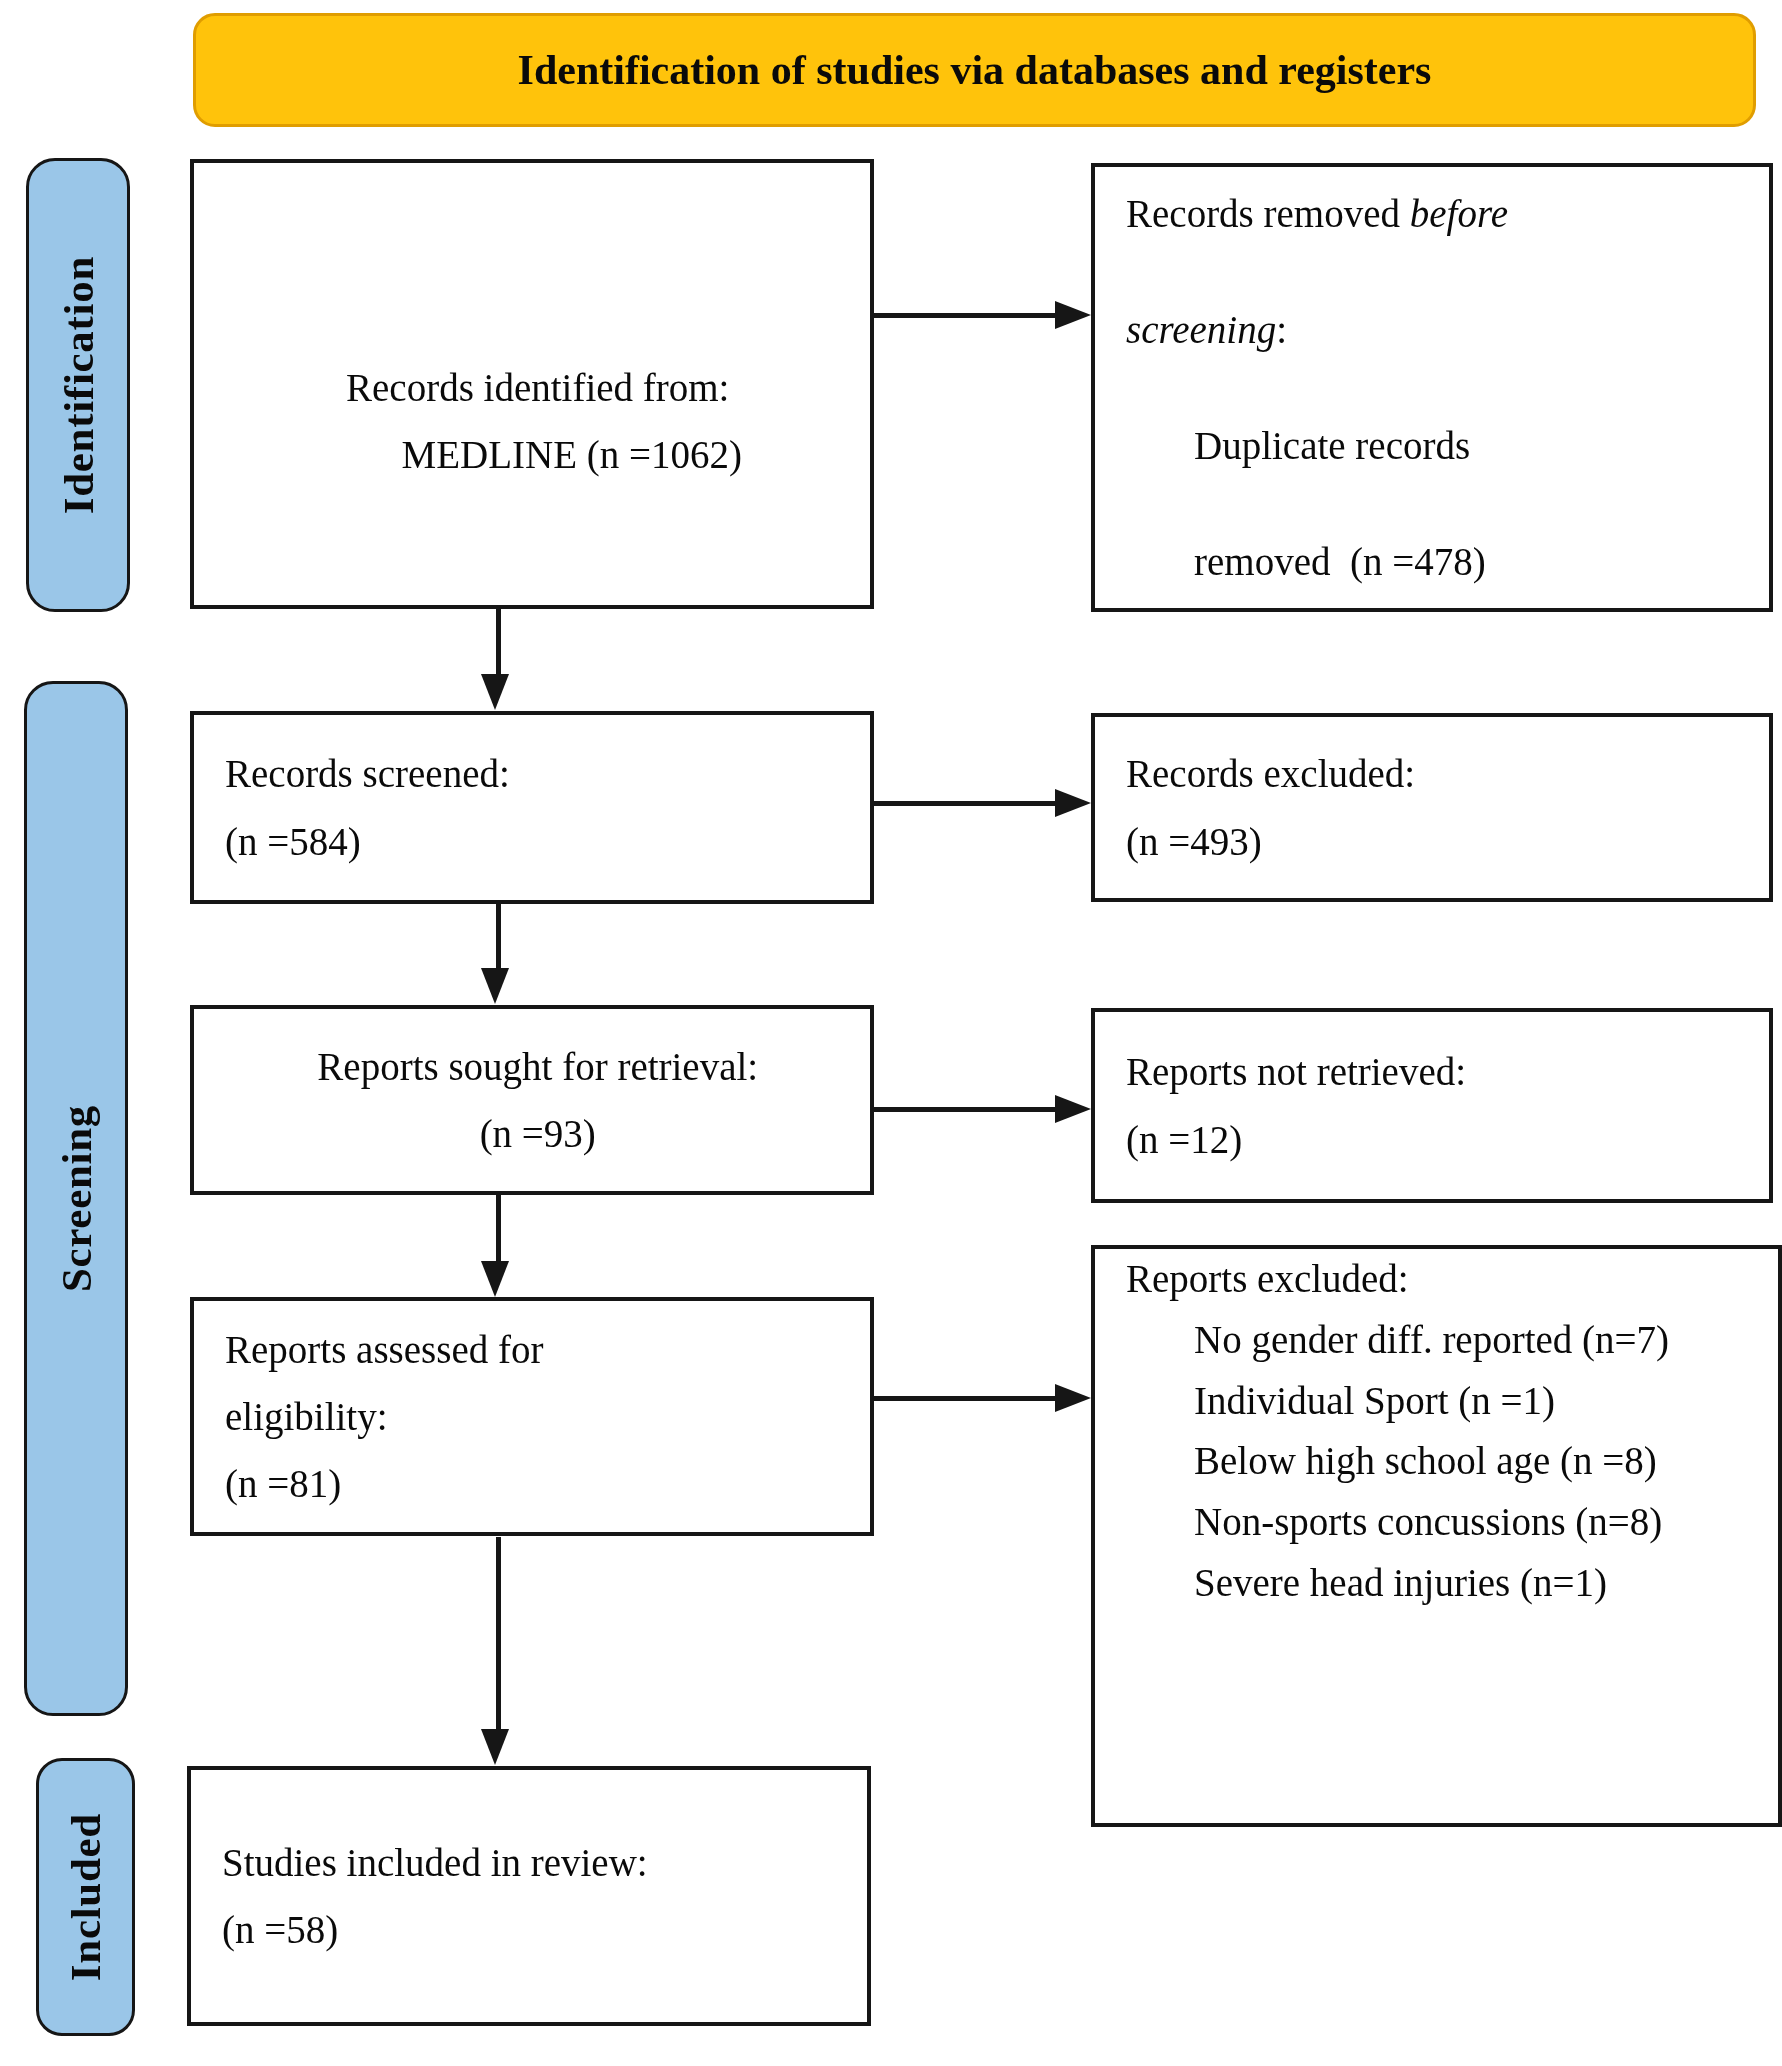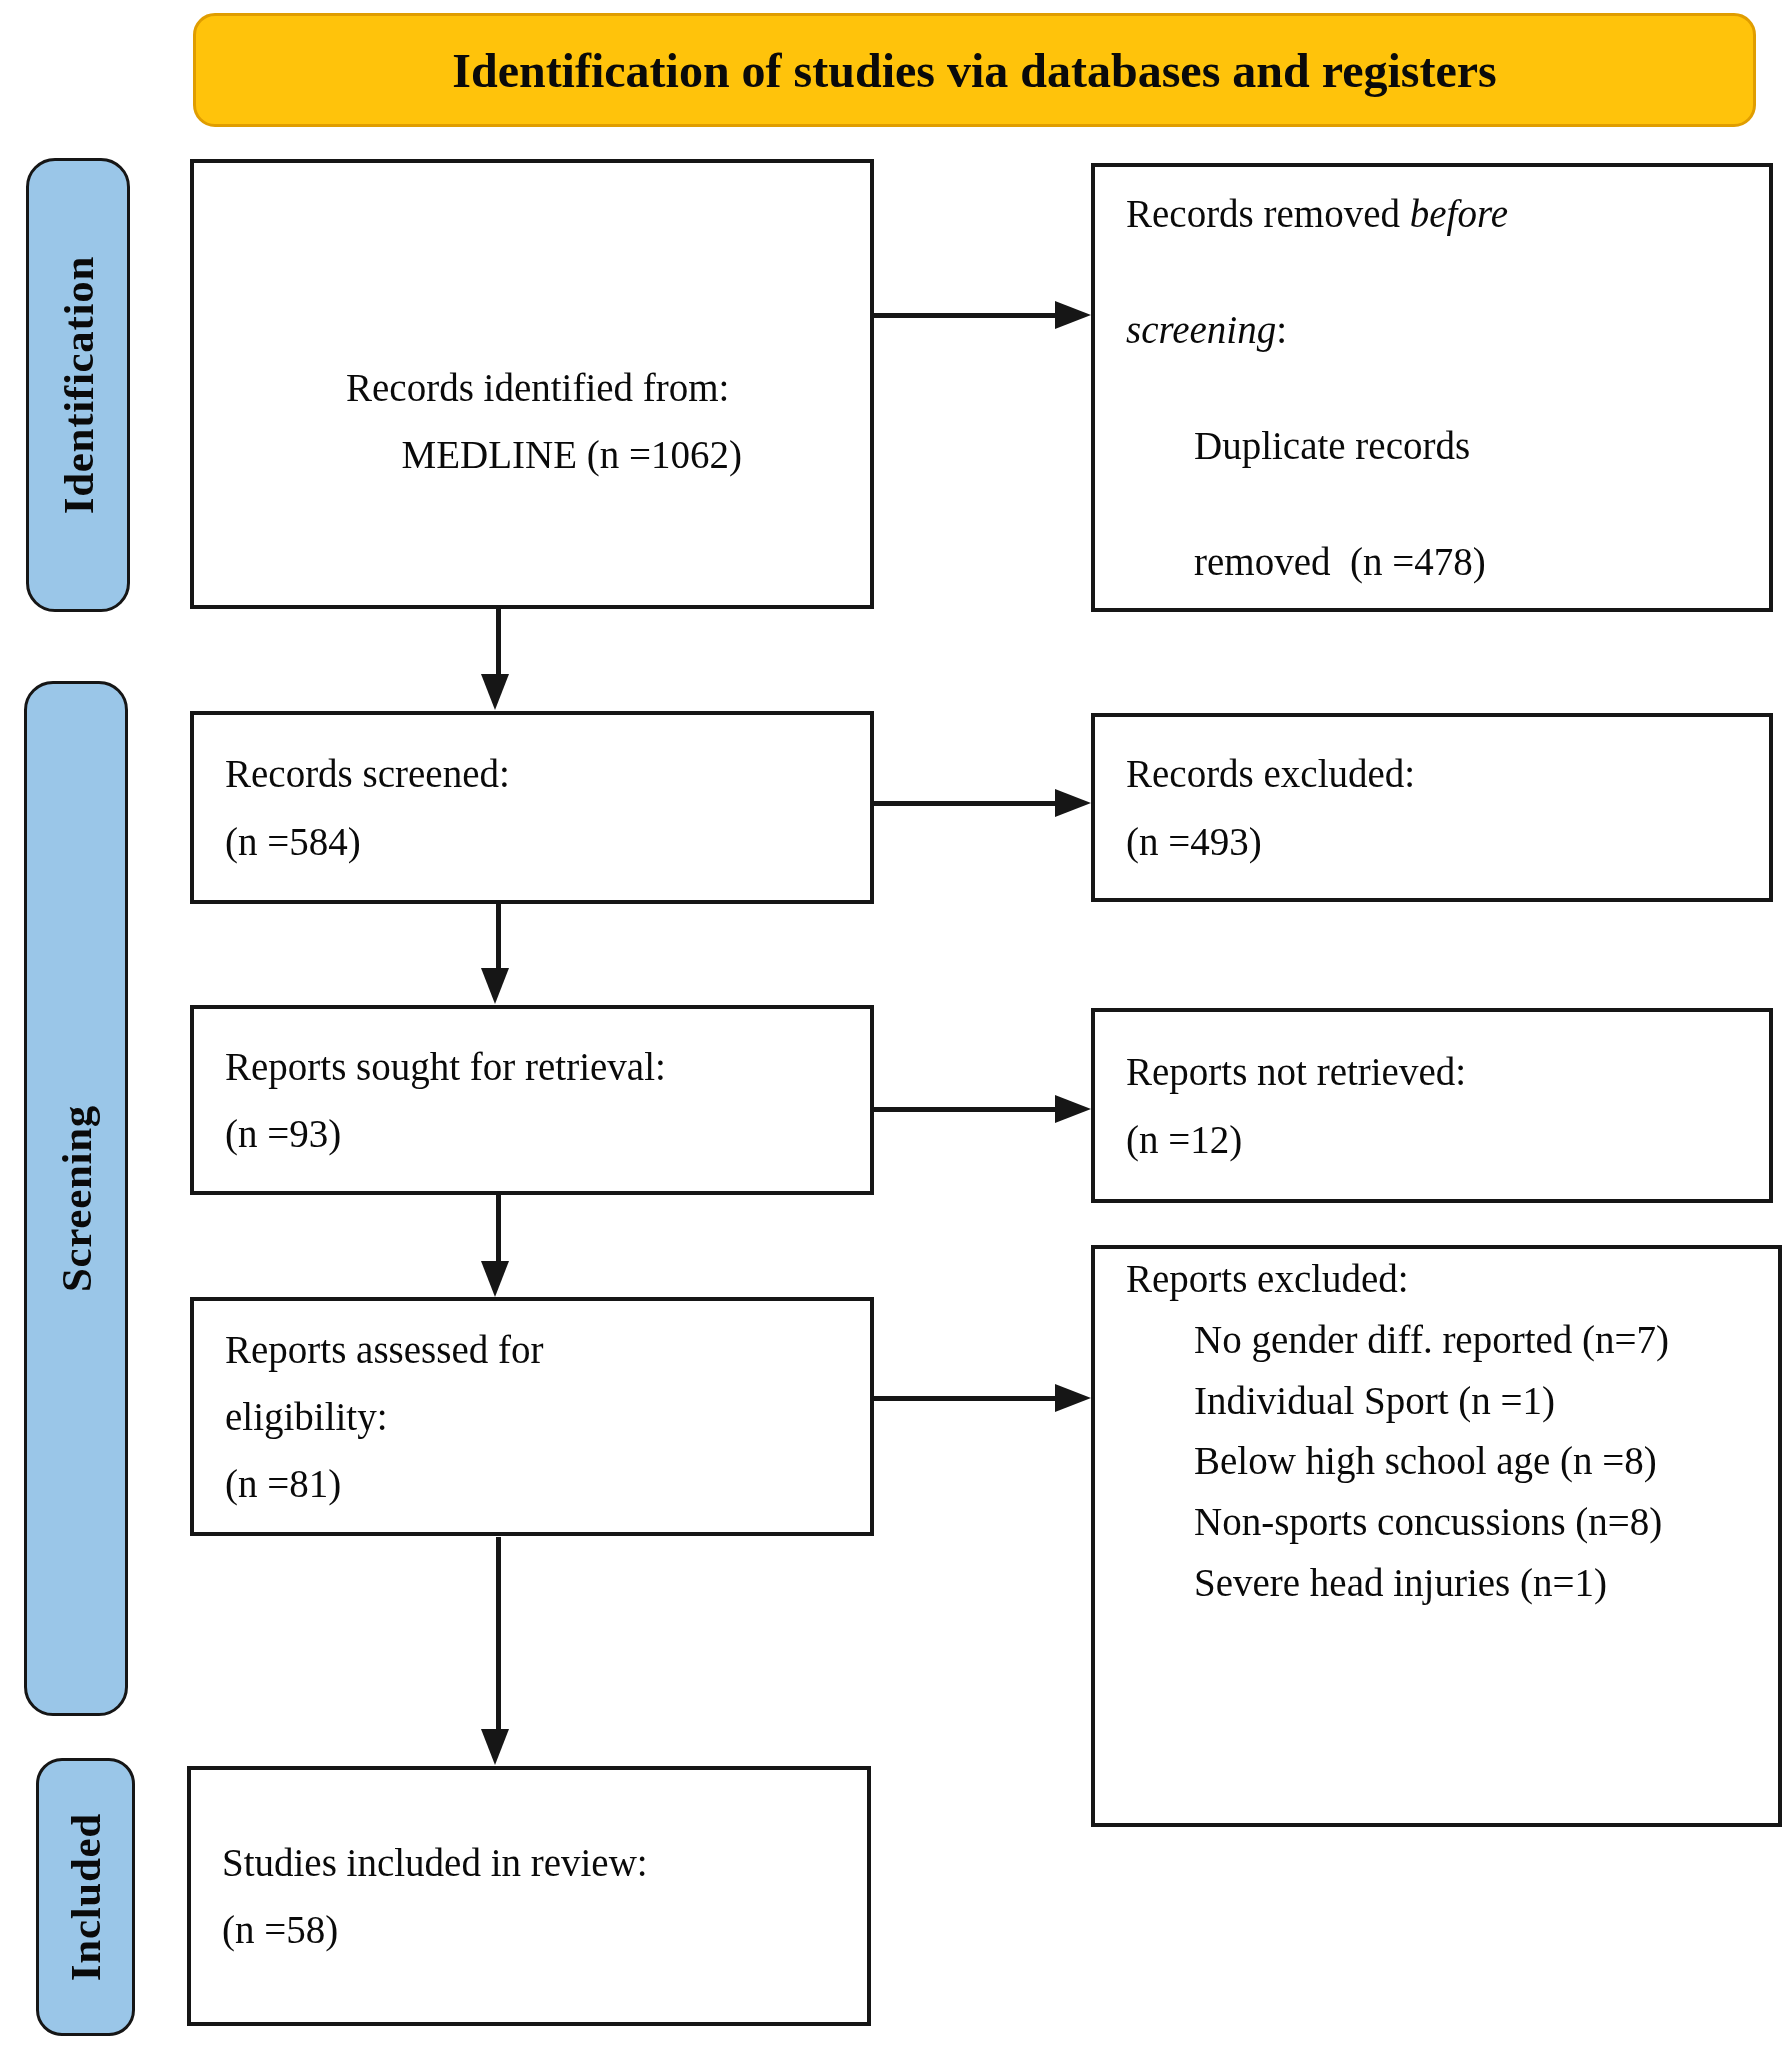--- a/index.html
+++ b/index.html
@@ -13,21 +13,21 @@
   }
   
   .banner{
     position:absolute;
     left:193px; top:13px; width:1563px; height:114px;
     background:#FFC30B;
     border:3.9px solid #E09D00;
     border-radius:22px;
     box-sizing:border-box;
     display:flex; align-items:center; justify-content:center;
-    font-size:48px; font-weight:700;
+    font-size:42px; font-weight:700;
     color:#0a0a0a;
   }
   
   .vlabel{
     position:absolute;
     background:#9AC6E8;
     border:3.9px solid #161616;
     border-radius:29px;
     box-sizing:border-box;
     display:flex; align-items:center; justify-content:center;
@@ -51,21 +51,21 @@
     display:flex; flex-direction:column; justify-content:center;
     font-size:39px; line-height:1.72;
     padding:13px 19.5px 13px 31px;
     white-space:pre-wrap;
   }
   .indent{padding-left:68px;}
   #box-records-identified{left:190px; top:159px; width:684px; height:450px; padding-top:87px;align-items:center;}
   #box-records-removed{left:1091px; top:163px; width:682px; height:449px;justify-content:space-between;}
   #box-records-screened{left:190px; top:711px; width:684px; height:193px;}
   #box-records-excluded{left:1091px; top:713px; width:682px; height:189px;}
-  #box-reports-sought{left:190px; top:1005px; width:684px; height:190px;}
+  #box-reports-sought{left:190px; top:1005px; width:684px; height:190px;text-align:center;}
   #box-reports-not-retrieved{left:1091px; top:1008px; width:682px; height:195px;}
   #box-reports-assessed{left:190px; top:1297px; width:684px; height:239px;}
   #box-reports-excluded{
     left:1091px; top:1245px; width:691px; height:582px;
     justify-content:flex-start; padding-top:0; line-height:1.56;
   }
   #box-reports-excluded .item{margin-left:68px; max-width:481px;}
   #box-studies-included{left:187px; top:1766px; width:684px; height:260px;}
   
   .hline{position:absolute; height:4.6px; background:#161616;}

